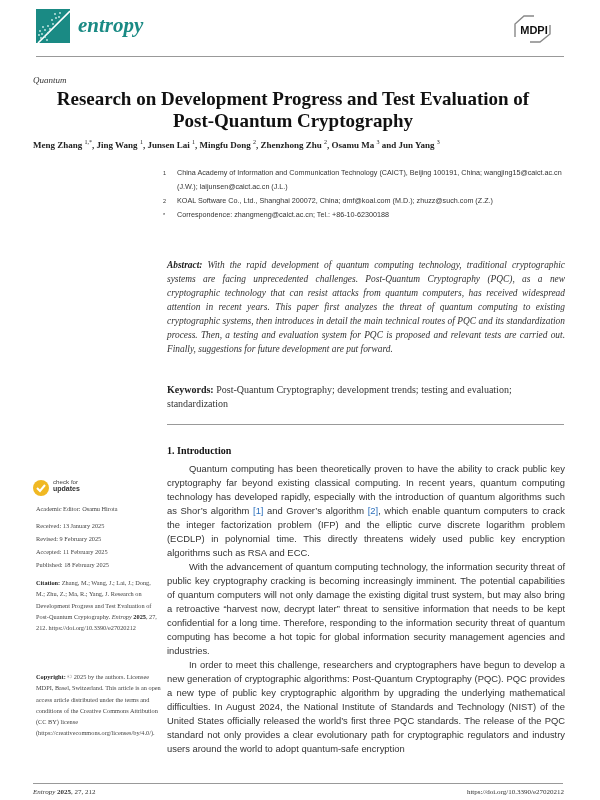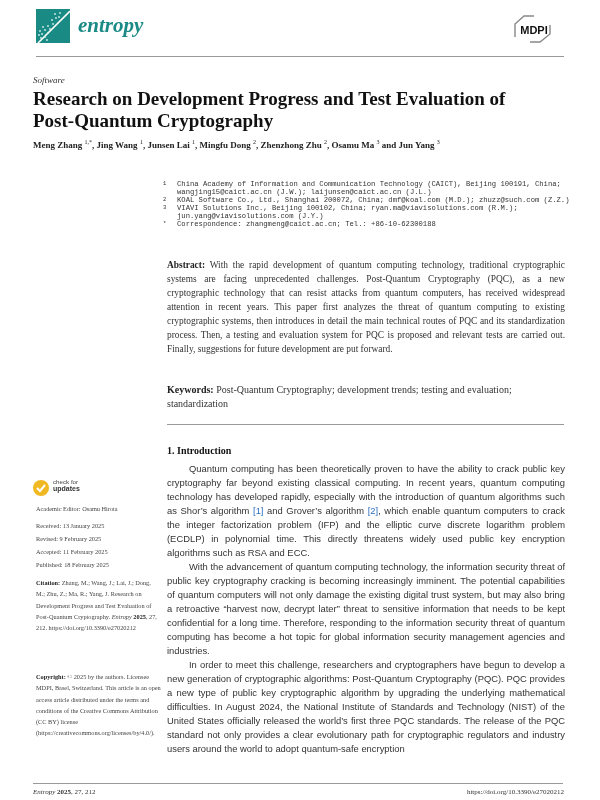--- a/index.html
+++ b/index.html
@@ -3,28 +3,28 @@
 <meta charset="utf-8">
 <style>
   html, body { margin:0; padding:0; background:#fff; }
   body { width:600px; height:800px; position:relative; overflow:hidden; font-family:"DejaVu Serif", serif; color:#222; }
   .abs { position:absolute; }
   .logo-box { left:36px; top:9px; width:34px; height:34px; background:#1a8a84; overflow:hidden; }
   .journal { left:78px; top:13px; font-family:"Liberation Serif", serif; font-style:italic; font-weight:bold; font-size:21px; color:#1a8a84; }
   .mdpi { left:510px; top:12px; width:48px; height:34px; }
   .hrule { left:36px; top:56px; width:528px; height:1px; background:#999; }
   .article-type { left:33px; top:75px; font-family:"Liberation Serif", serif; font-style:italic; font-size:9px; color:#333; }
-  .title { left:33px; top:88px; width:520px; font-family:"Liberation Serif", serif; font-weight:bold; font-size:19px; line-height:22px; color:#111; }
+  .title { left:33px; top:88px; width:520px; font-family:"Liberation Serif", serif; font-weight:bold; font-size:19px; line-height:22px; color:#111;text-align:center; }
   .authors { left:33px; top:139px; font-family:"Liberation Serif", serif; font-weight:bold; font-size:9px; color:#222; }
   .authors sup { font-size:6px; font-weight:normal; }
-  .affils { left:163px; top:180px; width:420px; font-family:Liberation Mono, monospace; font-size:7.2px; line-height:8px; color:#333; }
+  .affils { left:163px; top:166px; width:420px; font-family:Liberation Sans, sans-serif; font-size:7.2px; line-height:14px; color:#333; }
   .aff { display:flex; }
   .aff .num { width:14px; font-size:5.5px; padding-top:0px; }
   .aff .txt { flex:1; }
-  .abstract { left:167px; top:258px; width:398px; font-family:"Liberation Serif", serif; font-size:9.4px; line-height:14px; color:#333; text-align:justify; }
+  .abstract { left:167px; top:258px; width:398px; font-family:"Liberation Serif", serif; font-size:9.4px; line-height:14px; color:#333; text-align:justify;font-style:italic; }
   .abstract b, .keywords b { color:#222; }
   .keywords { left:167px; top:383px; width:398px; font-family:"Liberation Serif", serif; font-size:10px; line-height:14px; color:#333; }
   .hrule2 { left:167px; top:424px; width:397px; height:1px; background:#999; }
   .section { left:167px; top:445px; font-family:"Liberation Serif", serif; font-weight:bold; font-size:10px; color:#111; }
   .body { left:167px; top:462px; width:398px; font-family:Liberation Sans, sans-serif; font-size:9.4px; line-height:14px; color:#333; text-align:justify; }
   .body p { margin:0; text-indent:22px; }
   .ref { color:#2a6ebb; }
   .check { left:33px; top:480px; width:16px; height:16px; border-radius:50%; background:#f0b823; }
   .check-text { left:53px; top:478px; font-family:"Liberation Sans", sans-serif; font-size:6.2px; line-height:7px; color:#444; }
   .check-text b { font-size:7px; color:#333; }
@@ -65,21 +65,21 @@
 
 <div class="abs mdpi">
   <svg width="48" height="34" viewBox="0 0 48 34">
     <polyline points="5,25 5,12 14,4 24,4" fill="none" stroke="#888" stroke-width="1.4"></polyline>
     <polyline points="20,30 30,30 40,22 40,13" fill="none" stroke="#888" stroke-width="1.4"></polyline>
     <text x="24" y="22" text-anchor="middle" font-family="Liberation Sans, sans-serif" font-weight="bold" font-size="11" fill="#111">MDPI</text>
   </svg>
 </div>
 <div class="abs hrule"></div>
 
-<div class="abs article-type">Software</div>
+<div class="abs article-type">Quantum</div>
 <div class="abs title">
   <div>Research on Development Progress and Test Evaluation of</div>
   <div>Post-Quantum Cryptography</div>
 </div>
 <div class="abs authors">
   <span>Meng Zhang</span> <sup>1,*</sup>,
   <span>Jing Wang</span> <sup>1</sup>,
   <span>Junsen Lai</span> <sup>1</sup>,
   <span>Mingfu Dong</span> <sup>2</sup>,
   <span>Zhenzhong Zhu</span> <sup>2</sup>,
@@ -89,24 +89,20 @@
 </div>
 
 <div class="abs affils">
   <div class="aff">
       <span class="num">1</span>
       <span class="txt">China Academy of Information and Communication Technology (CAICT), Beijing 100191, China; wangjing15@caict.ac.cn (J.W.); laijunsen@caict.ac.cn (J.L.)</span>
     </div>
   <div class="aff">
       <span class="num">2</span>
       <span class="txt">KOAL Software Co., Ltd., Shanghai 200072, China; dmf@koal.com (M.D.); zhuzz@such.com (Z.Z.)</span>
-    </div>
-  <div class="aff">
-      <span class="num">3</span>
-      <span class="txt">VIAVI Solutions Inc., Beijing 100102, China; ryan.ma@viavisolutions.com (R.M.); jun.yang@viavisolutions.com (J.Y.)</span>
     </div>
   <div class="aff">
       <span class="num">*</span>
       <span class="txt">Correspondence: zhangmeng@caict.ac.cn; Tel.: +86-10-62300188</span>
     </div>
 </div>
 
 <div class="abs abstract">
   <b>Abstract:</b>
   <span>With the rapid development of quantum computing technology, traditional cryptographic systems are facing unprecedented challenges. Post-Quantum Cryptography (PQC), as a new cryptographic technology that can resist attacks from quantum computers, has received widespread attention in recent years. This paper first analyzes the threat of quantum computing to existing cryptographic systems, then introduces in detail the main technical routes of PQC and its standardization process. Then, a testing and evaluation system for PQC is proposed and relevant tests are carried out. Finally, suggestions for future development are put forward.</span>

